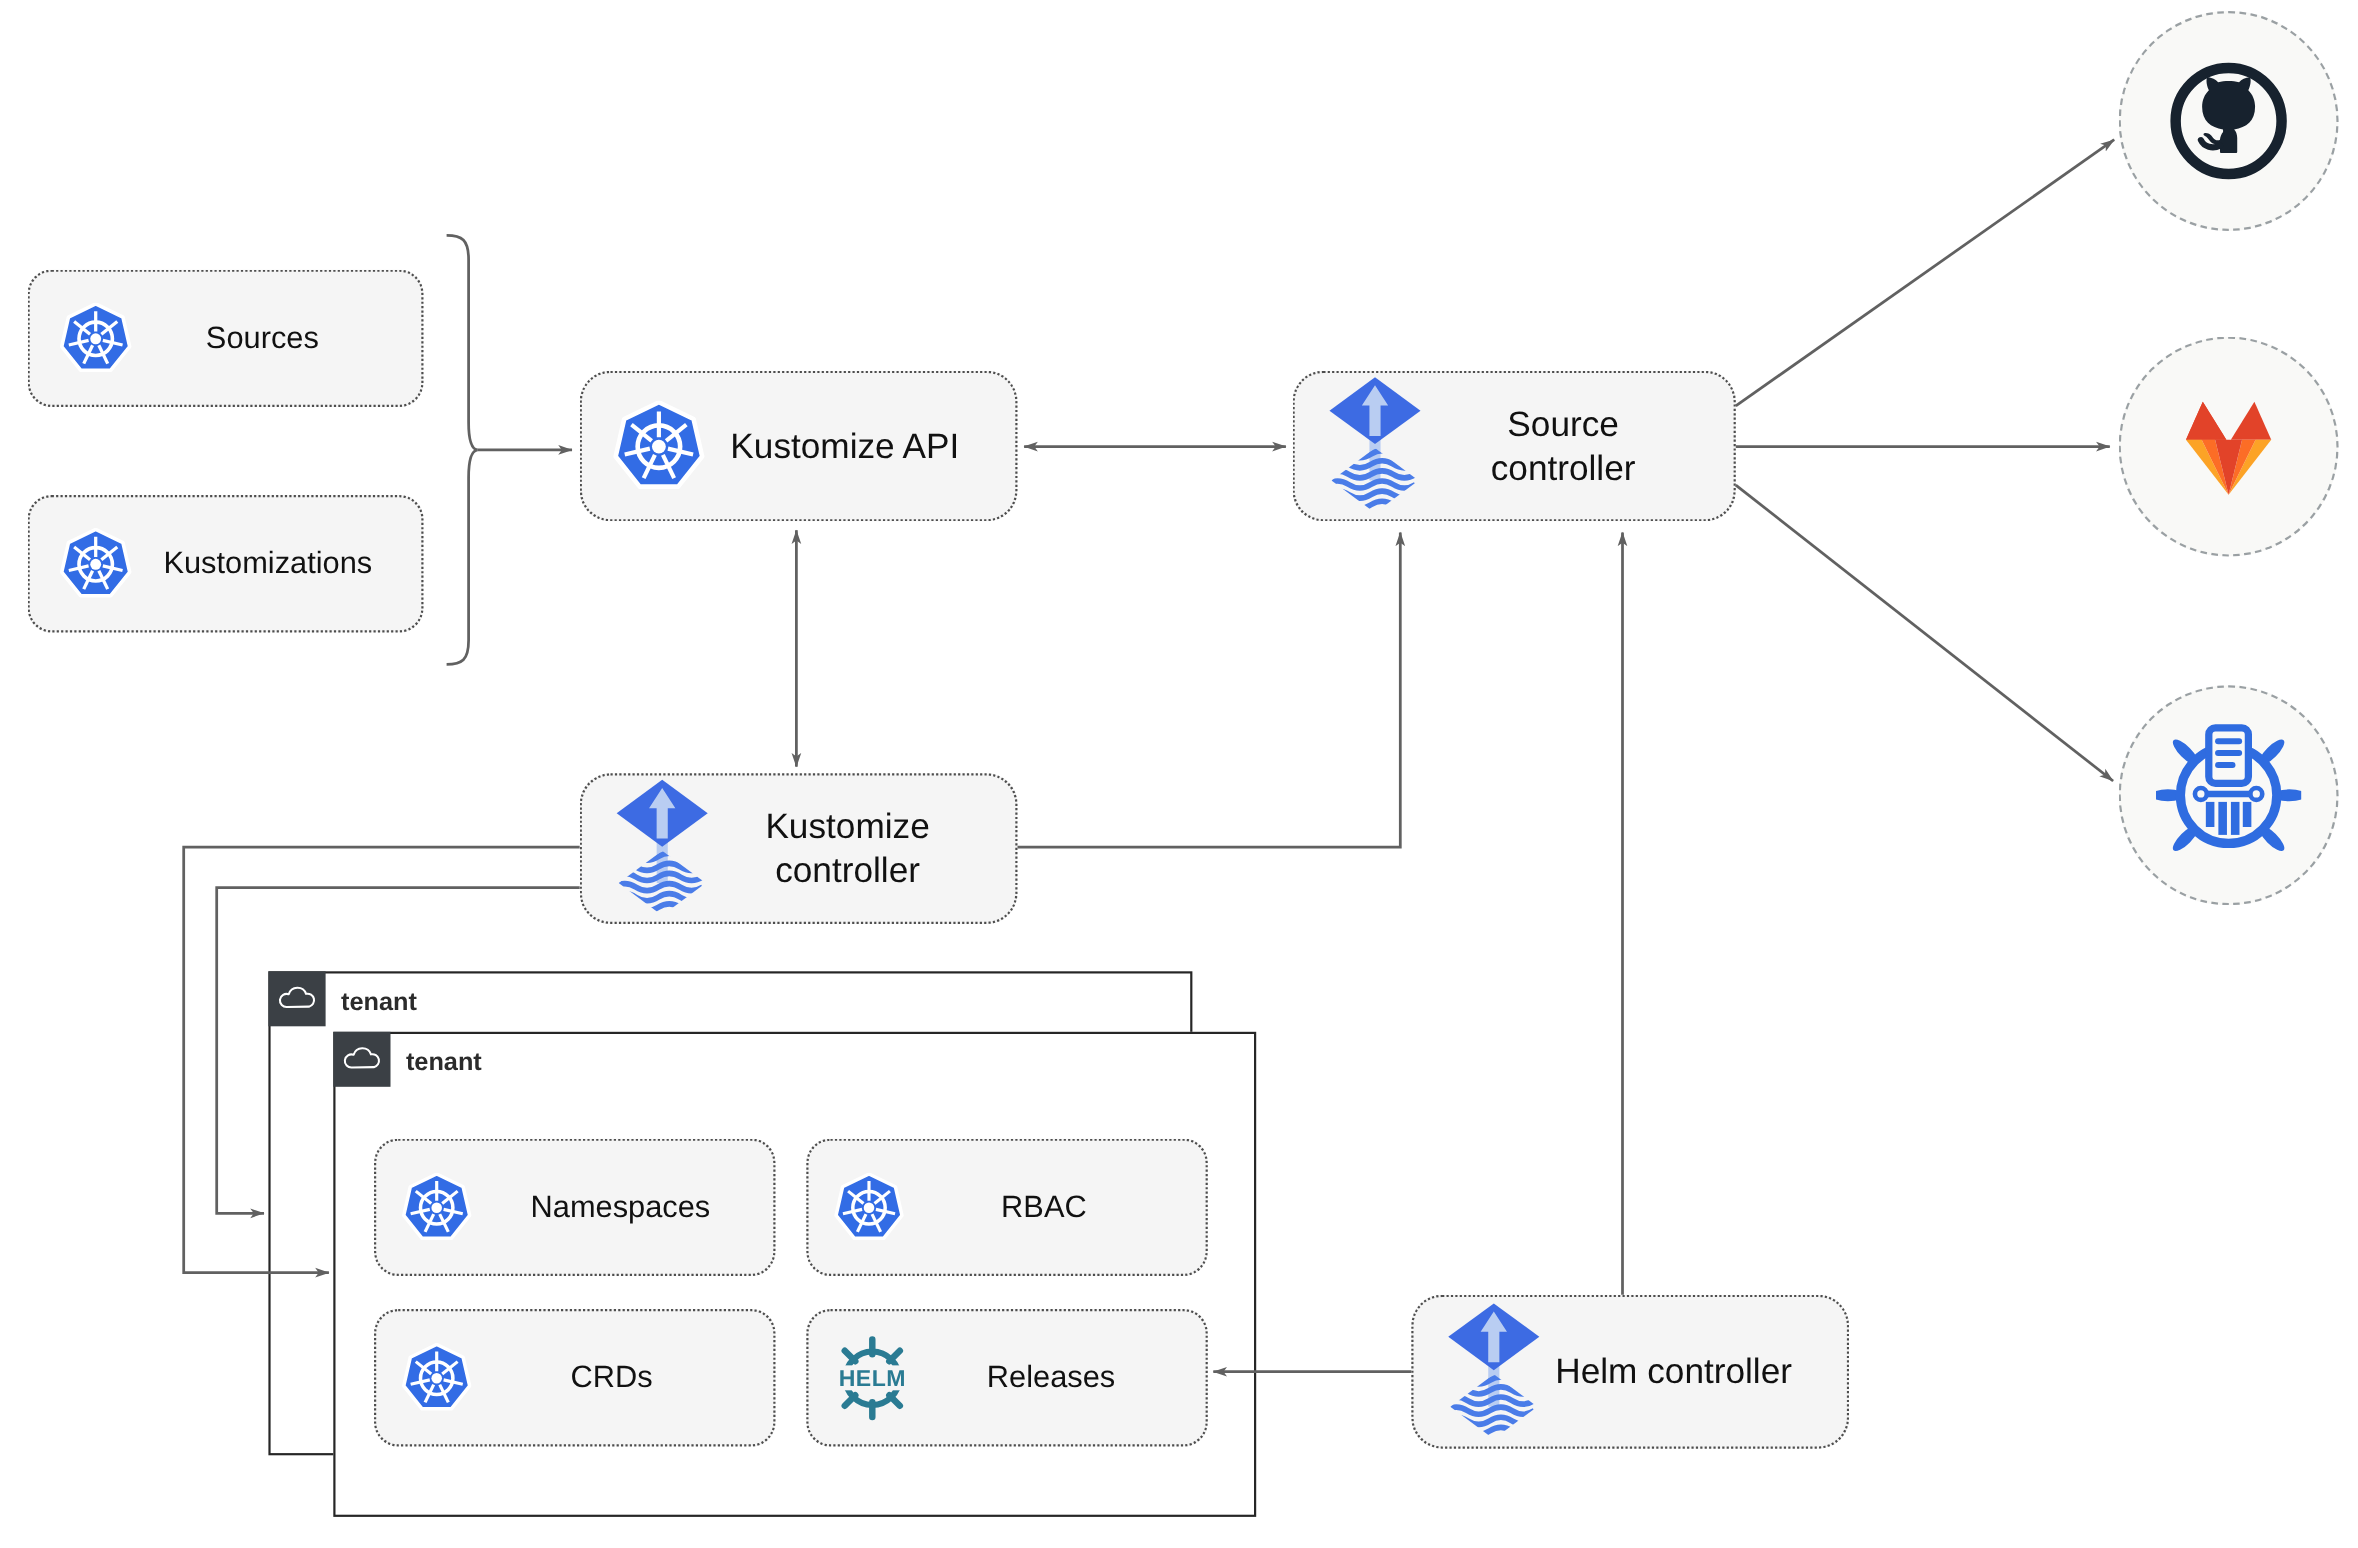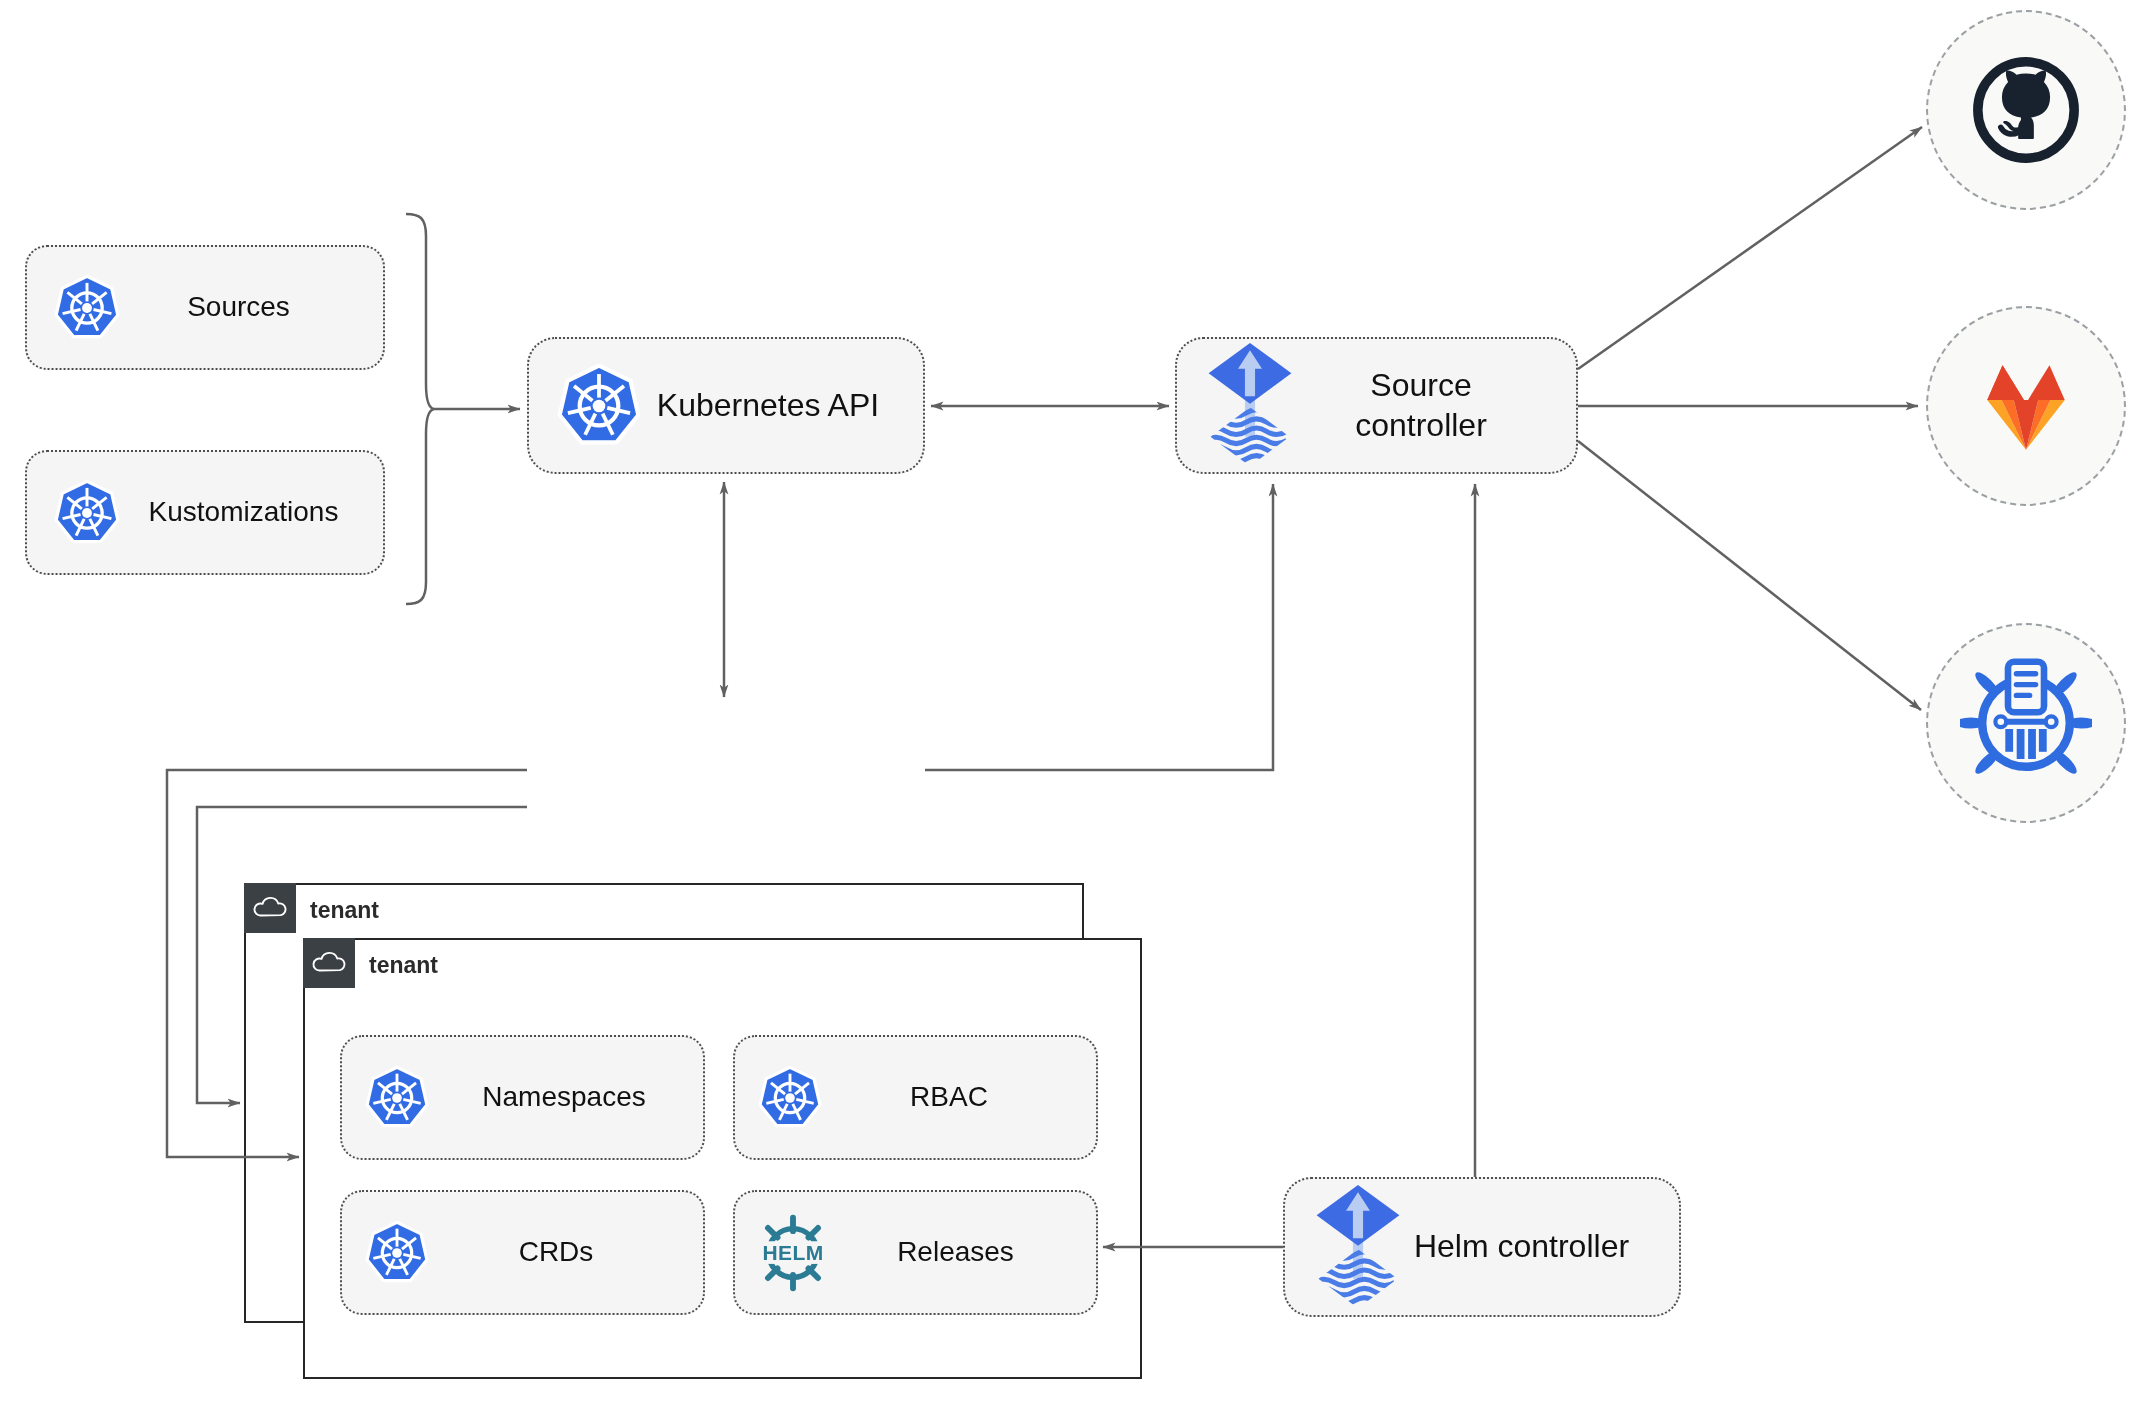--- a/index.html
+++ b/index.html
@@ -142,32 +142,40 @@
     </span>
     <span class="node-label fs-md">Kustomizations</span>
   </div>
 
   <div class="node r-lg" style="left:527px;top:337px;width:398px;height:137px;padding:0 28px 0 28px;">
     <span class="icon-wrap">
       <svg width="84" height="84">
           <use href="#icon-k8s"></use>
         </svg>
     </span>
-    <span class="node-label fs-lg">Kubernetes API</span>
+    <span class="node-label fs-lg">Kustomize API</span>
   </div>
 
   <div class="node r-lg" style="left:1175px;top:337px;width:403px;height:137px;padding:0 40px 0 27px;gap:10px;">
     <span class="icon-wrap">
       <svg width="92" height="129">
           <use href="#icon-flux"></use>
         </svg>
     </span>
     <span class="node-label fs-lg" style="max-width:230px;margin:0 auto;">Source controller</span>
   </div>
 
+  <div class="node r-lg" style="left:527px;top:703px;width:398px;height:137px;padding:0 30px 0 27px;">
+    <span class="icon-wrap">
+      <svg width="92" height="129">
+          <use href="#icon-flux"></use>
+        </svg>
+    </span>
+    <span class="node-label fs-lg" style="max-width:230px;margin:0 auto;">Kustomize controller</span>
+  </div>
 
   <div class="node r-lg" style="left:1283px;top:1177px;width:398px;height:140px;padding:0 40px 0 27px;">
     <span class="icon-wrap">
       <svg width="92" height="129">
           <use href="#icon-flux"></use>
         </svg>
     </span>
     <span class="node-label fs-lg" style="max-width:230px;margin:0 auto;">Helm controller</span>
   </div>
 

